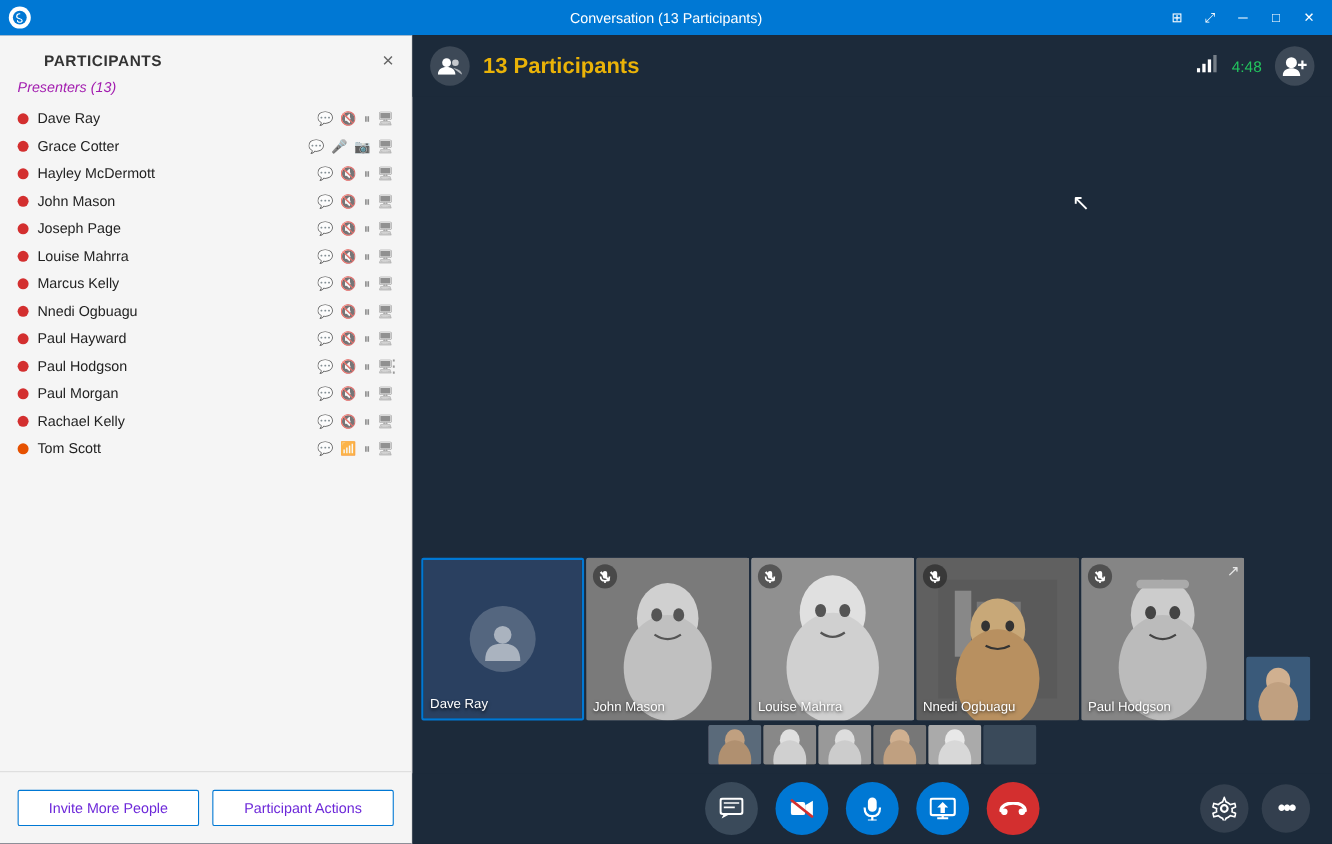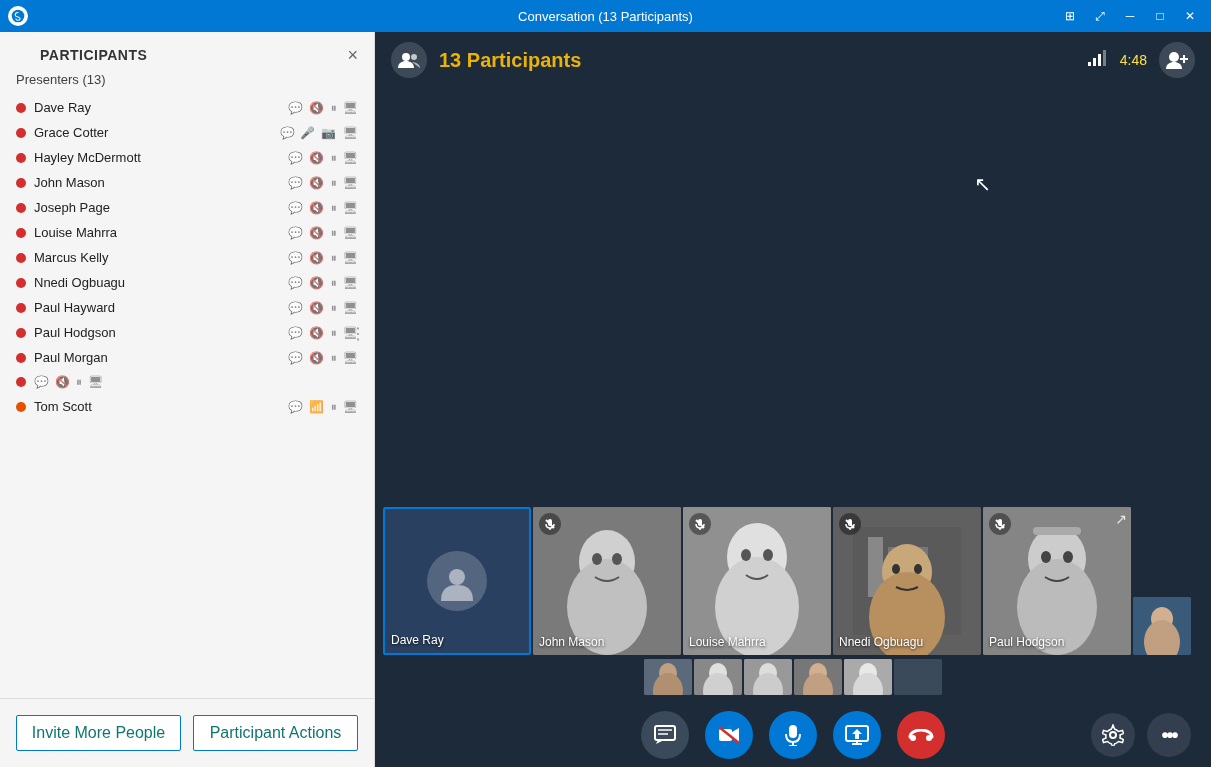--- a/index.html
+++ b/index.html
@@ -53,22 +53,23 @@
       padding-left: 24px;
     }
     .sidebar-close {
       font-size: 18px;
       color: #666;
       cursor: pointer;
       line-height: 1;
     }
     .presenters-label {
       font-size: 13px;
-      color: #404040;
+      color: #a21caf;
       padding: 0 16px 8px 16px;
+      font-style: italic;
     }
     .participant-list {
       flex: 1;
       overflow-y: auto;
       padding: 0 4px;
     }
     .participant-row {
       display: flex;
       align-items: center;
       padding: 5px 12px;
@@ -112,22 +113,22 @@
       padding: 16px;
       display: flex;
       gap: 12px;
       border-top: 1px solid #ddd;
     }
     .footer-btn {
       flex: 1;
       padding: 8px 12px;
       border: 1.5px solid #0078d4;
       background: white;
-      color: #0f766e;
-      font-size: 16px;
+      color: #6d28d9;
+      font-size: 13px;
       cursor: pointer;
       border-radius: 2px;
       font-weight: 500;
     }
 
     
     .main-content {
       flex: 1;
       background: #1c2a3a;
       display: flex;
@@ -164,21 +165,21 @@
     .topbar-right {
       display: flex;
       align-items: center;
       gap: 12px;
     }
     .signal-icon {
       color: white;
       font-size: 16px;
     }
     .timer {
-      color: #fde047;
+      color: #22c55e;
       font-size: 14px;
     }
     .add-person-btn {
       width: 36px;
       height: 36px;
       border-radius: 50%;
       background: rgba(255,255,255,0.15);
       display: flex;
       align-items: center;
       justify-content: center;
@@ -535,20 +536,21 @@
         <div class="participant-icons">
           <span>💬</span>
           <span>🔇</span>
           <span>⏸</span>
           <span>🖥</span>
         </div>
       </div>
 
       <div class="participant-row">
         <div class="dot red"></div>
+        <span class="participant-name">Rachael Kelly</span>
         <div class="participant-icons">
           <span>💬</span>
           <span>🔇</span>
           <span>⏸</span>
           <span>🖥</span>
         </div>
       </div>
 
       <div class="participant-row">
         <div class="dot orange"></div>

